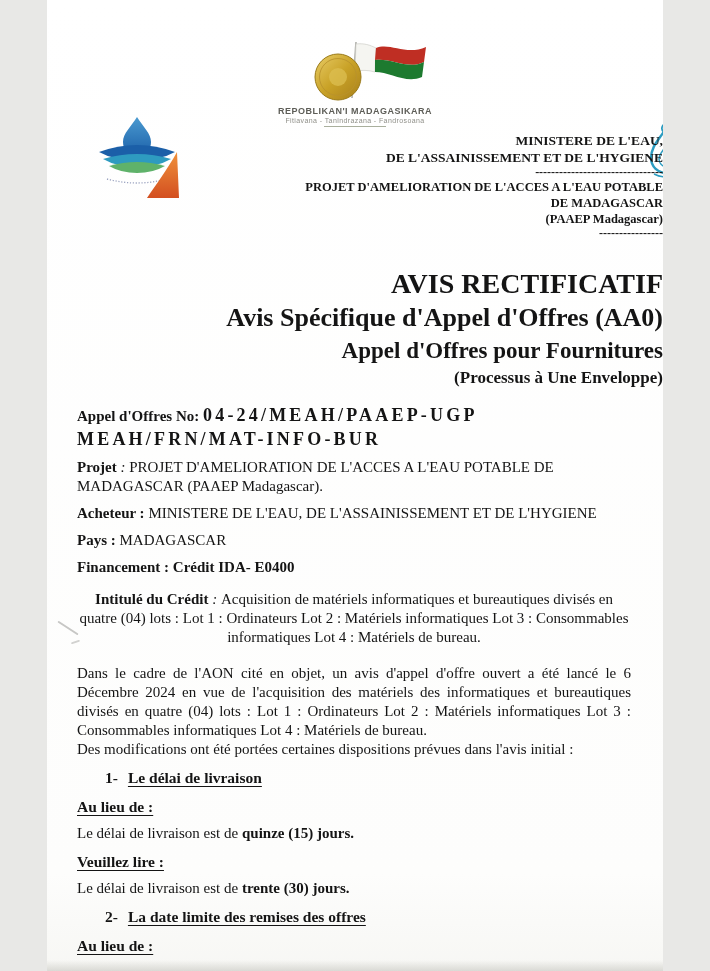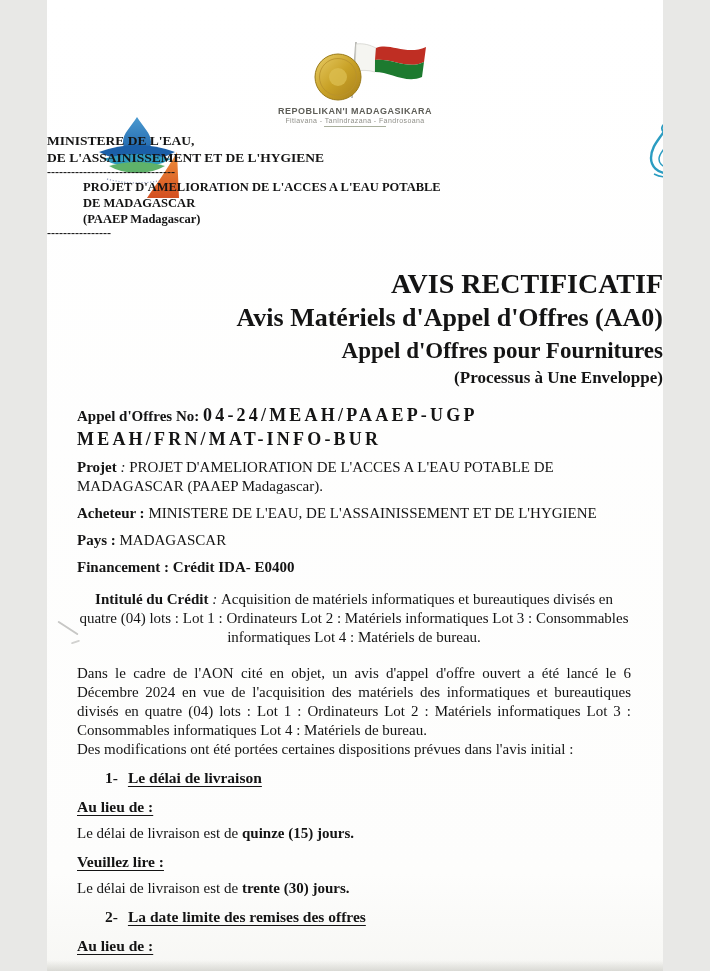--- a/index.html
+++ b/index.html
@@ -8,21 +8,21 @@
     background:linear-gradient(180deg,#ffffff 0%,#fdfdfc 90%,#f7f7f4 100%);
     font-family:"Liberation Serif", serif;color:#141414;overflow:hidden;
   }
   
   .emblem{position:absolute;top:40px;left:0;right:0;text-align:center;}
   .emblem-title{font-family:"Liberation Sans",sans-serif;font-size:9px;font-weight:bold;color:#5d5d57;letter-spacing:.5px;margin-top:-2px;}
   .emblem-motto{font-family:"Liberation Sans",sans-serif;font-size:7px;color:#8f8f88;letter-spacing:.4px;margin-top:1px;}
   .emblem-rule{width:62px;height:1px;background:#a9af9d;margin:2px auto 0;}
   .logo-left{position:absolute;left:44px;top:114px;}
   .logo-right{position:absolute;left:584px;top:120px;}
-  .ministry-block{position:absolute;top:132px;left:0;right:0;text-align:left;line-height:17px;}
+  .ministry-block{position:absolute;top:132px;left:0;right:0;text-align:right;line-height:17px;}
   .ministry-line{font-size:13.5px;font-weight:bold;}
   .head-divider{font-size:12px;font-weight:bold;line-height:13px;letter-spacing:0;}
   .project-line{font-size:12.5px;font-weight:bold;line-height:16px;padding-left:36px;}
   
   .title-block{position:absolute;top:266px;left:0;right:0;text-align:right;}
   .t1{font-size:28px;font-weight:bold;line-height:35px;}
   .t2{font-size:26px;font-weight:bold;line-height:34px;}
   .t3{font-size:23px;font-weight:bold;line-height:31px;}
   .t4{font-size:17px;font-weight:bold;line-height:24px;}
   
@@ -111,21 +111,21 @@
     <div class="ministry-line">DE L'ASSAINISSEMENT ET DE L'HYGIENE</div>
     <div class="head-divider">--------------------------------</div>
     <div class="project-line">PROJET D'AMELIORATION DE L'ACCES A L'EAU POTABLE</div>
     <div class="project-line">DE MADAGASCAR</div>
     <div class="project-line">(PAAEP Madagascar)</div>
     <div class="head-divider">----------------</div>
   </div>
 
   <div class="title-block">
     <div class="t1">AVIS RECTIFICATIF</div>
-    <div class="t2">Avis Matériels d'Appel d'Offres (AA0)</div>
+    <div class="t2">Avis Spécifique d'Appel d'Offres (AA0)</div>
     <div class="t3">Appel d'Offres pour Fournitures</div>
     <div class="t4">(Processus à Une Enveloppe)</div>
   </div>
 
   <div class="content">
 
     <p class="ref"><span class="ref-label">Appel d'Offres No:</span> <span class="ref-value">04-24/MEAH/PAAEP-UGP MEAH/FRN/MAT-INFO-BUR</span></p>
 
     <p class="field"><b>Projet</b><i> : </i><span>PROJET D'AMELIORATION DE L'ACCES A L'EAU POTABLE DE MADAGASCAR (PAAEP Madagascar).</span></p>
 

